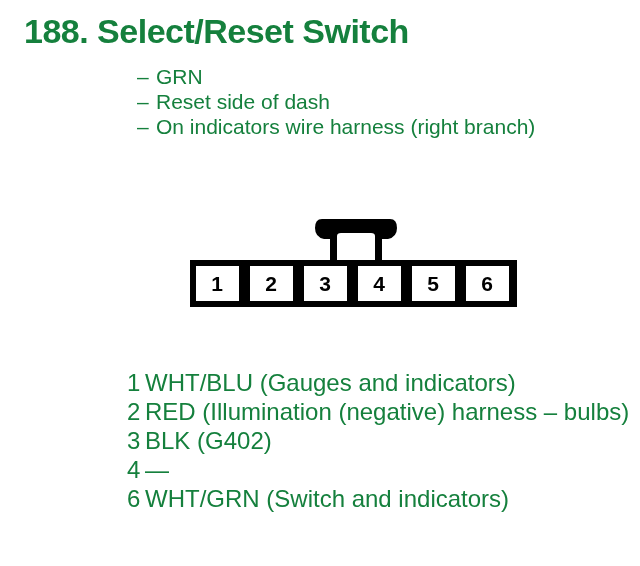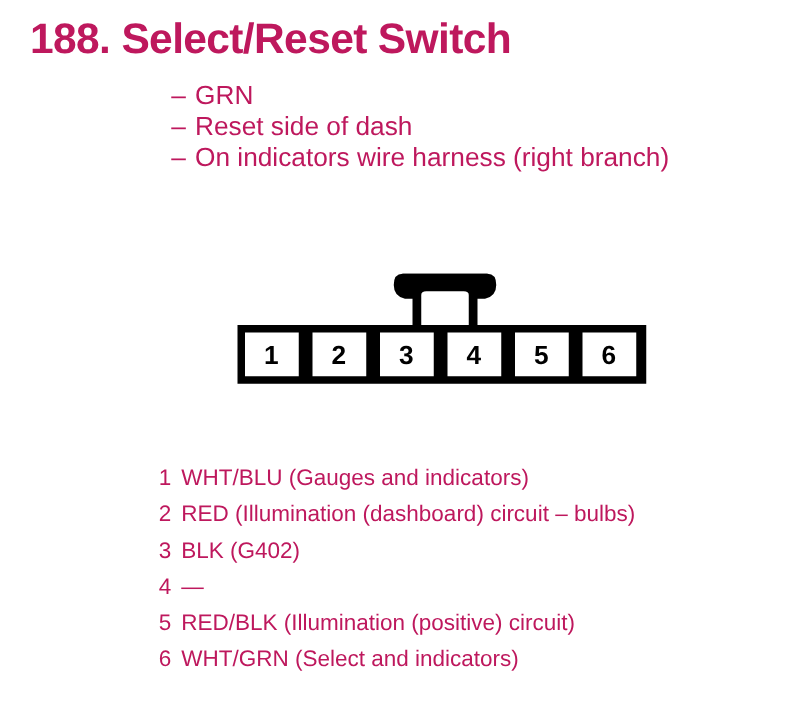--- a/index.html
+++ b/index.html
@@ -7,21 +7,21 @@
     padding: 0;
     background: #ffffff;
   }
   #page {
     position: relative;
     width: 640px;
     height: 566px;
     background: #ffffff;
     overflow: hidden;
     font-family: "Liberation Sans", sans-serif;
-    color: #be185d;
+    color: #15803d;
   }
   
   .title {
     position: absolute;
     left: 24px;
     top: 14px;
     font-size: 34px;
     font-weight: bold;
     letter-spacing: -0.5px;
     white-space: nowrap;
@@ -54,21 +54,21 @@
     font-family: "Liberation Sans", sans-serif;
     font-size: 21px;
     font-weight: bold;
     fill: #000000;
   }
   
   .legend {
     position: absolute;
     left: 127px;
     top: 368px;
-    font-size: 18px;
+    font-size: 24px;
     line-height: 29px;
   }
   .legend-row {
     white-space: nowrap;
     display: block;
   }
   .legend-num {
     display: inline-block;
     width: 18px;
   }
@@ -124,20 +124,19 @@
       <text class="pin-num" x="86" y="83" text-anchor="middle">2</text>
       <text class="pin-num" x="140" y="83" text-anchor="middle">3</text>
       <text class="pin-num" x="194" y="83" text-anchor="middle">4</text>
       <text class="pin-num" x="248" y="83" text-anchor="middle">5</text>
       <text class="pin-num" x="302" y="83" text-anchor="middle">6</text>
     </svg>
   </div>
 
   <div class="legend">
     <span class="legend-row"><span class="legend-num">1</span><span class="legend-desc">WHT/BLU (Gauges and indicators)</span></span>
-    <span class="legend-row"><span class="legend-num">2</span><span class="legend-desc">RED (Illumination (dashboard) circuit – bulbs)</span></span>
+    <span class="legend-row"><span class="legend-num">2</span><span class="legend-desc">RED (Illumination (negative) harness – bulbs)</span></span>
     <span class="legend-row"><span class="legend-num">3</span><span class="legend-desc">BLK (G402)</span></span>
     <span class="legend-row"><span class="legend-num">4</span><span class="legend-desc">—</span></span>
-    <span class="legend-row"><span class="legend-num">5</span><span class="legend-desc">RED/BLK (Illumination (positive) circuit)</span></span>
-    <span class="legend-row"><span class="legend-num">6</span><span class="legend-desc">WHT/GRN (Select and indicators)</span></span>
+    <span class="legend-row"><span class="legend-num">6</span><span class="legend-desc">WHT/GRN (Switch and indicators)</span></span>
   </div>
 
 </div>
 
 </body></html>

